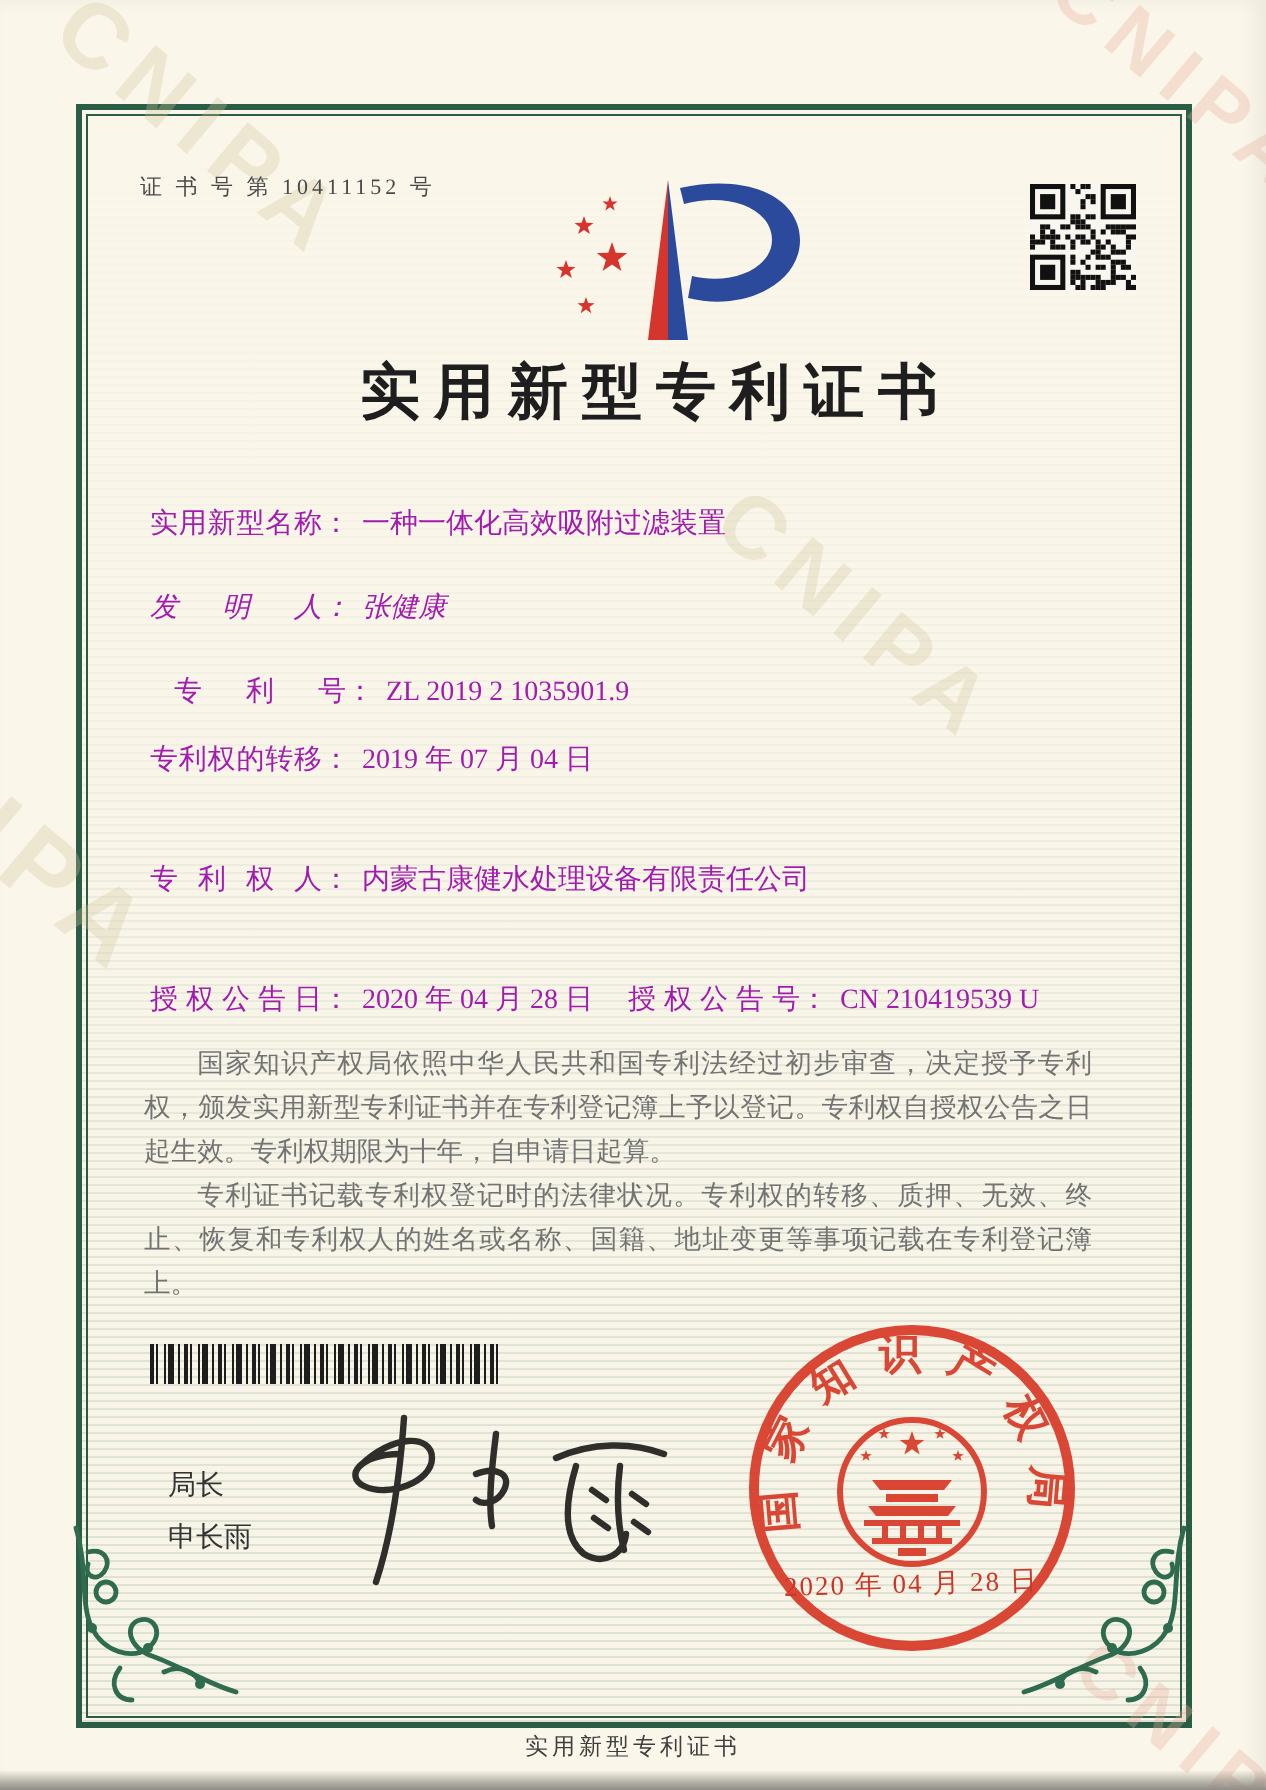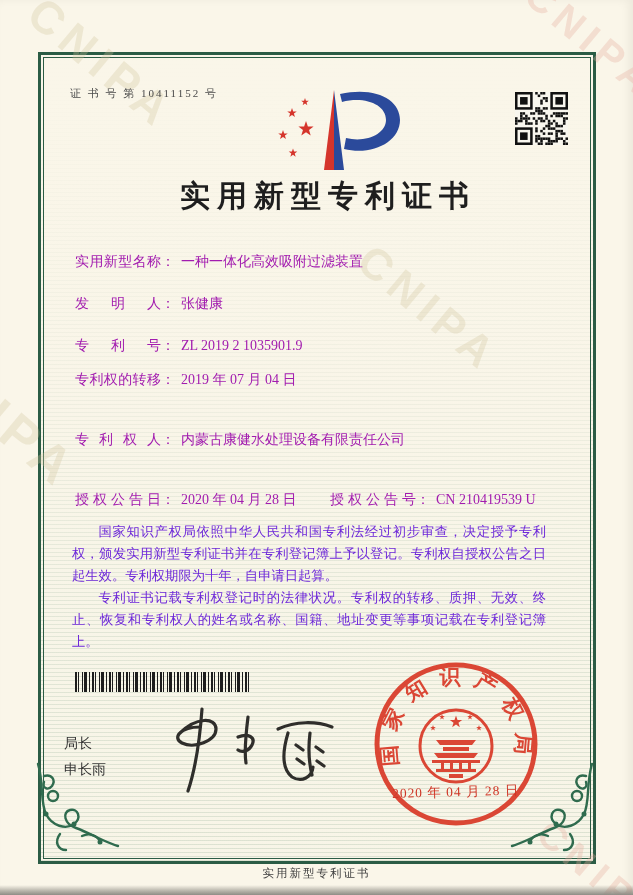--- a/index.html
+++ b/index.html
@@ -20,29 +20,29 @@
   .frame::after{content:"";position:absolute;inset:2px;border:1px solid #2b5c45;pointer-events:none;}
   
   .z{position:absolute;z-index:3;}
   .cert-no{left:70px;top:86px;font-size:11px;letter-spacing:2px;color:#4a4a4a;}
   .title{left:0;top:176px;width:633px;text-align:center;font-size:30px;font-weight:bold;
          letter-spacing:7px;padding-left:23px;box-sizing:border-box;color:#1e1e1e;}
   .row{left:75px;font-size:14px;color:#a21caf;white-space:nowrap;}
   .lbl{display:inline-block;width:86px;text-align:justify;text-align-last:justify;vertical-align:top;}
   .val{margin-left:6px;}
   .val.wrap{display:inline-block;white-space:normal;width:402px;vertical-align:top;line-height:22px;}
-  .pair2{position:absolute;left:255px;top:0;}
+  .pair2{position:absolute;left:239px;top:0;}
   .body-text{left:72px;top:521px;width:474px;font-size:13.3px;line-height:22px;
-             text-align:justify;color:#6d28d9;}
+             text-align:justify;color:#737373;}
   .body-text p{margin:0;text-indent:2em;}
   .barcode{left:75px;top:672px;width:176px;height:20px;
      background:repeating-linear-gradient(90deg,#1d1d1d 0 2px,transparent 2px 3px,#1d1d1d 3px 4px,
         transparent 4px 7px,#1d1d1d 7px 8px,transparent 8px 9px,#1d1d1d 9px 12px,transparent 12px 14px,
         #1d1d1d 14px 15px,transparent 15px 17px);}
-  .director{left:64px;top:731px;font-size:14px;color:#333;line-height:26px;}
+  .director{left:84px;top:731px;font-size:14px;color:#333;line-height:26px;}
   .sig{left:150px;top:703px;}
   .seal-box{left:370px;top:658px;width:172px;height:172px;opacity:.93;}
   .seal-date{left:392px;top:783px;width:150px;font-size:13.5px;color:#cf3526;letter-spacing:1px;
              transform:rotate(-1.5deg);}
   .page-info{left:0;top:834px;width:633px;text-align:center;font-size:11.5px;color:#3f3f3f;letter-spacing:2px;}
   .cont-note{left:0;top:866px;width:633px;text-align:center;font-size:11.5px;color:#3f3f3f;letter-spacing:2px;}
   .orn{z-index:4;}
   .bottom-edge{position:absolute;left:0;right:0;bottom:0;height:10px;z-index:6;
      background:linear-gradient(180deg,rgba(96,94,88,0) 0%,rgba(96,94,88,.40) 55%,#8f8d86 100%);}
   .qr{left:515px;top:92px;}
@@ -207,24 +207,24 @@
         <rect x="2.5" y="37.5" width="12.5" height="12.5" fill="#f8f6ee"></rect>
         <rect x="5" y="40" width="7.5" height="7.5" fill="#111"></rect>
       </g>
   </svg>
 
   <div class="z title">实用新型专利证书</div>
 
   <div class="z row" style="top:253px;">
     <span class="lbl">实用新型名称</span>：<span class="val">一种一体化高效吸附过滤装置</span>
   </div>
-  <div class="z row" style="top:295px;">
+  <div class="z row" style="top:295px;font-style:italic;">
     <span class="lbl">发明人</span>：<span class="val">张健康</span>
   </div>
-  <div class="z row" style="top:337px;">
+  <div class="z row" style="top:337px;margin-left:12px;">
     <span class="lbl">专利号</span>：<span class="val">ZL 2019 2 1035901.9</span>
   </div>
   <div class="z row" style="top:371px;">
     <span class="lbl">专利权的转移</span>：<span class="val">2019 年 07 月 04 日</span>
   </div>
   <div class="z row" style="top:411px;margin-top:20px;">
     <span class="lbl">专利权人</span>：<span class="val">内蒙古康健水处理设备有限责任公司</span>
   </div>
   <div class="z row" style="top:491px;">
     <span class="lbl">授权公告日</span>：<span class="val">2020 年 04 月 28 日</span>

